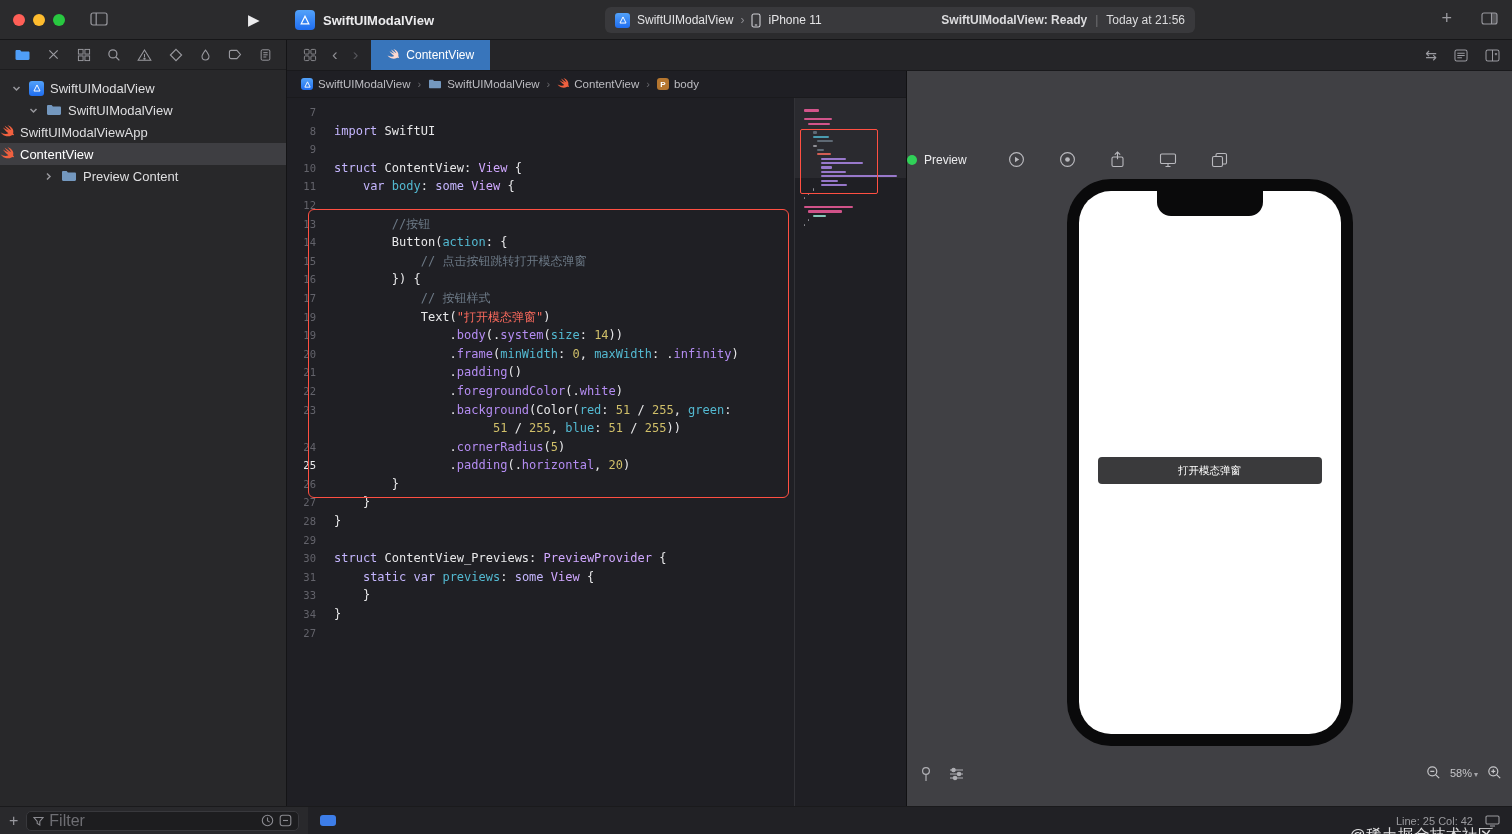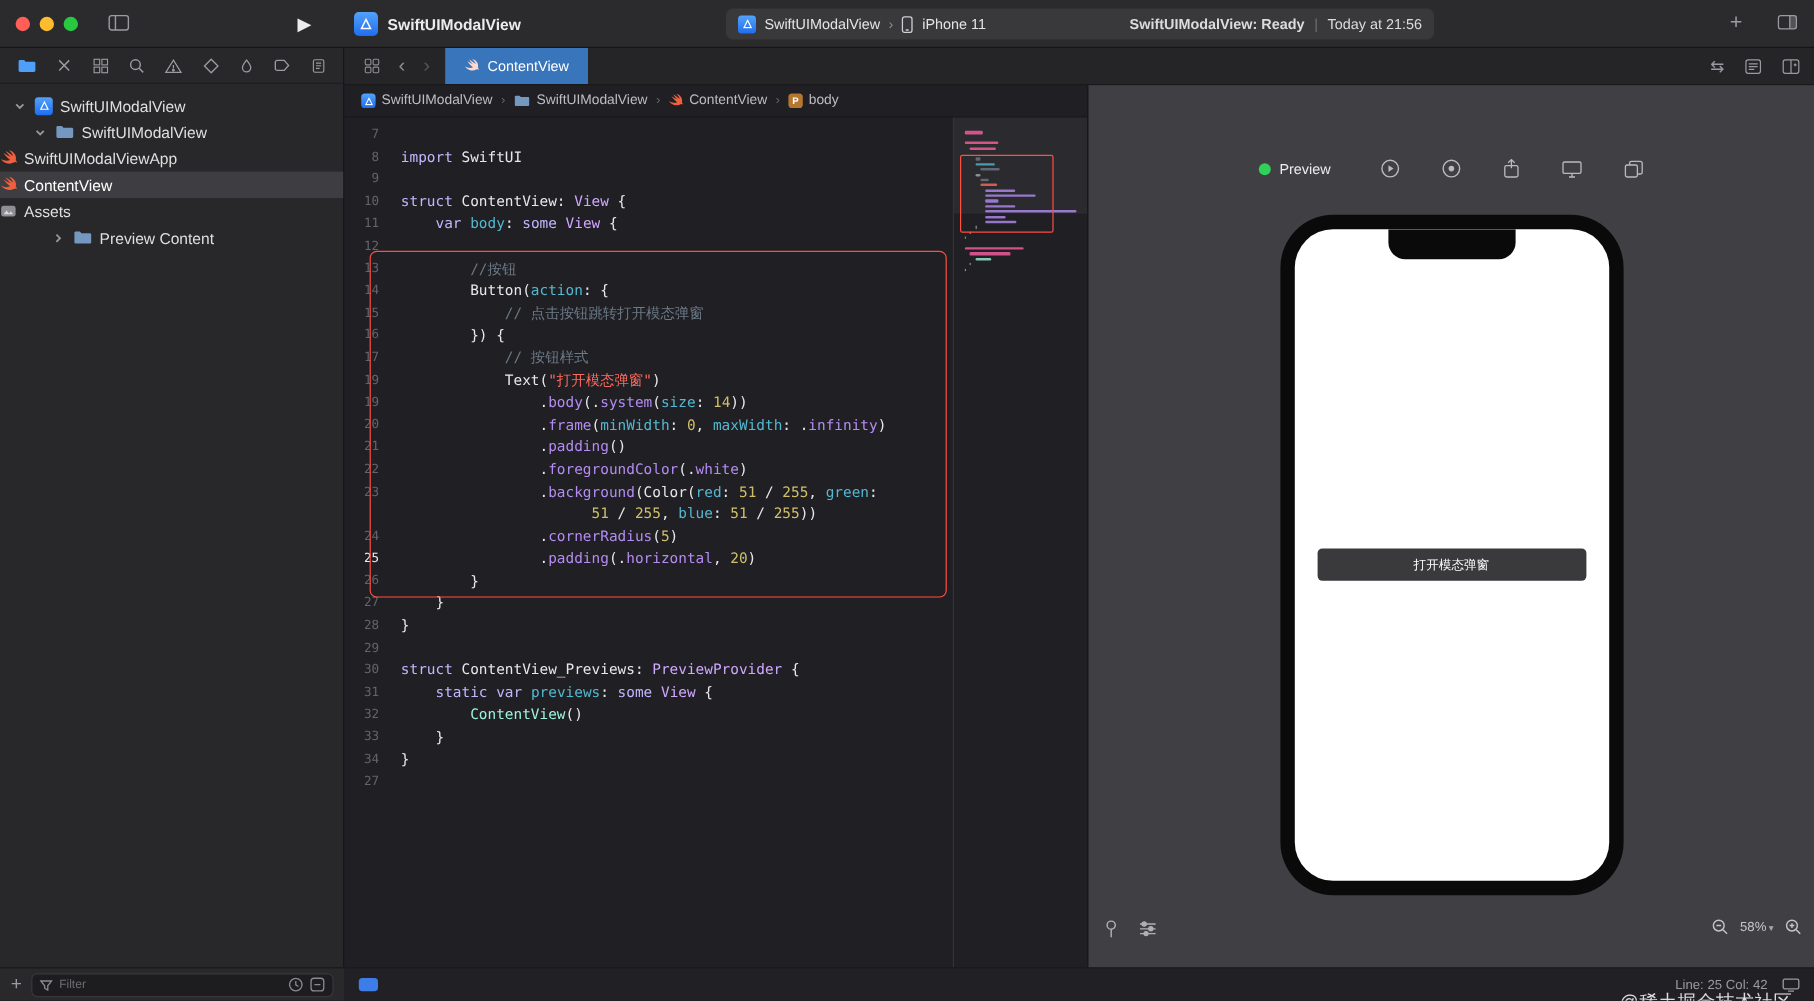--- a/index.html
+++ b/index.html
@@ -83,42 +83,42 @@
   .minimap{flex:0 0 100px;border-left:1px solid #323237;position:relative;padding:7px 9px;background:#1f1f24}
   .mm-viewport{position:absolute;left:0;top:0;right:0;height:80px;background:rgba(255,255,255,.05)}
   .mm-row{height:2.4px;margin-bottom:2px}
   .mm-bar{height:2.2px;border-radius:1px;opacity:.8}
   .mmc-k{background:#fc5fa3}.mmc-c{background:#6c7986}.mmc-s{background:#fc6a5d}.mmc-m{background:#b48cf2}
   .mmc-p{background:#53b9d1}.mmc-pt{background:#9ef1dd}.mmc-w{background:#a9a9b0}
   .mm-redbox{position:absolute;left:5px;width:78px;border:1px solid #ff4f42;border-radius:2px}
 
   
   .preview{flex:1;background:#404044;border-left:1px solid #111113;position:relative}
-  .pv-controls{position:absolute;top:61px;left:0;right:0;display:flex;align-items:center;justify-content:center;gap:34px;color:#b9b9be}
+  .pv-controls{position:absolute;top:80px;left:0;right:0;display:flex;align-items:center;justify-content:flex-start;gap:34px;color:#b9b9be}
   .pv-label{display:flex;align-items:center;gap:7px;font-size:12px;color:#ececee;margin-right:7px}
   .pv-dot{width:10px;height:10px;border-radius:50%;background:#30d158}
   .phone{position:absolute;top:108px;left:50%;transform:translateX(-50%);width:286px;height:567px;
     background:#0a0a0b;border-radius:44px;padding:12px}
   .screen{position:relative;width:100%;height:100%;background:#fff;border-radius:32px;overflow:hidden}
   .notch{position:absolute;top:0;left:50%;transform:translateX(-50%);width:106px;height:25px;background:#0a0a0b;
     border-radius:0 0 14px 14px}
   .modal-btn{position:absolute;top:49%;left:19px;right:19px;height:27px;background:#3a3a3c;border-radius:4px;
     color:#fff;font-size:10.5px;display:flex;align-items:center;justify-content:center}
   .pv-bl{position:absolute;left:12px;bottom:24px;display:flex;gap:16px;align-items:center;color:#b0b0b5}
   .pv-br{position:absolute;right:10px;bottom:26px;display:flex;gap:9px;align-items:center;color:#c5c5c8;font-size:11px}
   .zoom-caret{font-size:8px;color:#a5a5aa;margin-left:2px}
 
   
   .statusbar{flex:0 0 28px;display:flex}
   .sb-left{flex:0 0 287px;background:#29292c;border-top:1px solid #1a1a1c;display:flex;align-items:center;
     gap:8px;padding:0 9px}
   .sb-plus{color:#9a9aa0;font-size:16px}
   .filter{flex:1;height:20px;background:#1d1d1f;border:1px solid #38383c;border-radius:5px;
     display:flex;align-items:center;gap:5px;padding:0 6px}
-  .filter input{flex:1;background:transparent;border:0;outline:0;color:#ddd;font-size:10px;min-width:0}
+  .filter input{flex:1;background:transparent;border:0;outline:0;color:#ddd;font-size:16px;min-width:0}
   .filter input::placeholder{color:#6e6e73}
   .sb-main{flex:1;background:#212125;border-top:1px solid #1a1a1c;display:flex;align-items:center;
     justify-content:space-between;padding:0 12px}
   .blue-chip{width:16px;height:11px;border-radius:3px;background:#3d7de8}
   .sb-right{display:flex;align-items:center;gap:12px;color:#9a9a9e;font-size:11px}
 
   .watermark{position:absolute;right:18px;top:825px;font-size:15.5px;color:rgba(255,255,255,.85);
     letter-spacing:.5px;z-index:50}
   svg{display:block}
 </style>
@@ -269,27 +269,20 @@
               <path fill="#f0603f" d="M12.6 9.8c.9-1.7 1-3.8.1-5.7C11.6 1.9 9.6.5 7.4.2c1.7 1.2 3 3 3.6 4.9-.7-.5-4.1-3-6.4-4.4.9 1.6 2.7 3.6 4.2 4.9C7 4.9 4.9 3.8 3 2.5c.3.5.7 1.1 1.1 1.6 1.1 1.4 2.6 2.9 4.3 4.2-1.6.9-3.9 1-6.2-.1-.6-.3-1.1-.6-1.6-1 .9 1.5 2.4 2.9 4.3 3.6 2.3.9 4.7.7 6.4-.3.8-.4 2.1-.8 2.9.3.2.2-.1-1.9-1.6-2.9z"></path>
             </svg>
           <span>SwiftUIModalViewApp</span>
         </div>
         <div class="trow pad2 sel">
           <svg width="14" height="14" viewBox="0 0 14 14">
               <path fill="#f0603f" d="M12.6 9.8c.9-1.7 1-3.8.1-5.7C11.6 1.9 9.6.5 7.4.2c1.7 1.2 3 3 3.6 4.9-.7-.5-4.1-3-6.4-4.4.9 1.6 2.7 3.6 4.2 4.9C7 4.9 4.9 3.8 3 2.5c.3.5.7 1.1 1.1 1.6 1.1 1.4 2.6 2.9 4.3 4.2-1.6.9-3.9 1-6.2-.1-.6-.3-1.1-.6-1.6-1 .9 1.5 2.4 2.9 4.3 3.6 2.3.9 4.7.7 6.4-.3.8-.4 2.1-.8 2.9.3.2.2-.1-1.9-1.6-2.9z"></path>
             </svg>
           <span>ContentView</span>
         </div>
-        <div class="trow pad2">
-          <svg width="14" height="14" viewBox="0 0 14 14">
-              <rect x="1" y="2.5" width="12" height="9" rx="2" fill="#8e8e93"></rect>
-              <path d="M3 9.5l2.5-3 2 2.4 1.5-1.9 2 2.5z" fill="#d9d9de"></path>
-            </svg>
-          <span>Assets</span>
-        </div>
         <div class="trow pad2c">
           <span class="chev">
               <svg width="11" height="11" viewBox="0 0 11 11" fill="none" stroke="#98989d" stroke-width="1.5">
                 <path d="M4 2.5l3 3-3 3"></path>
               </svg>
             </span>
           <svg width="16" height="14" viewBox="0 0 16 14">
               <path fill="#7498bf" d="M1 3.2C1 2.5 1.5 2 2.2 2h3.4l1.3 1.4h6.9c.7 0 1.2.5 1.2 1.2v6.2c0 .7-.5 1.2-1.2 1.2H2.2c-.7 0-1.2-.5-1.2-1.2z"></path>
             </svg>
           <span>Preview Content</span>
@@ -463,24 +456,20 @@
                     <div class="ln">29</div>
                     <div class="cl"> </div>
                   </div>
                   <div class="code-row">
                     <div class="ln">30</div>
                     <div class="cl"><span class="tk-k">struct</span><span class="tk-w"> ContentView_Previews: </span><span class="tk-t">PreviewProvider</span><span class="tk-w"> {</span></div>
                   </div>
                   <div class="code-row">
                     <div class="ln">31</div>
                     <div class="cl"><span class="tk-w">    </span><span class="tk-k">static</span><span class="tk-w"> </span><span class="tk-k">var</span><span class="tk-w"> </span><span class="tk-p">previews</span><span class="tk-w">: </span><span class="tk-k">some</span><span class="tk-w"> </span><span class="tk-t">View</span><span class="tk-w"> {</span></div>
-                  </div>
-                  <div class="code-row">
-                    <div class="ln">32</div>
-                    <div class="cl"><span class="tk-w">        </span><span class="tk-pt">ContentView</span><span class="tk-w">()</span></div>
                   </div>
                   <div class="code-row">
                     <div class="ln">33</div>
                     <div class="cl"><span class="tk-w">    }</span></div>
                   </div>
                   <div class="code-row">
                     <div class="ln">34</div>
                     <div class="cl"><span class="tk-w">}</span></div>
                   </div>
                   <div class="code-row">

